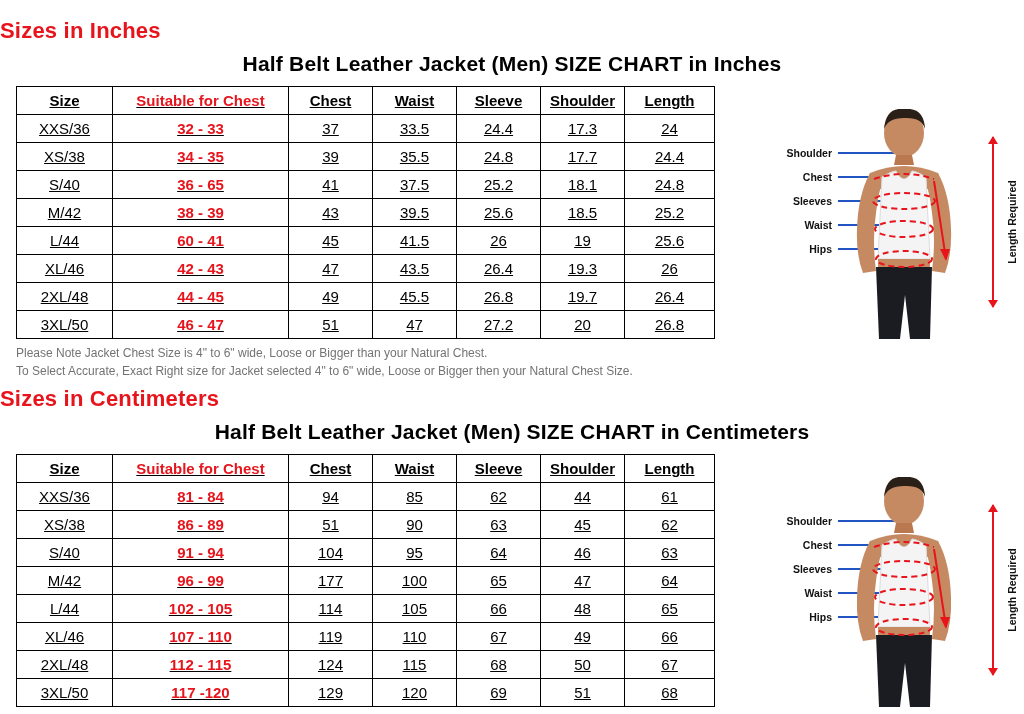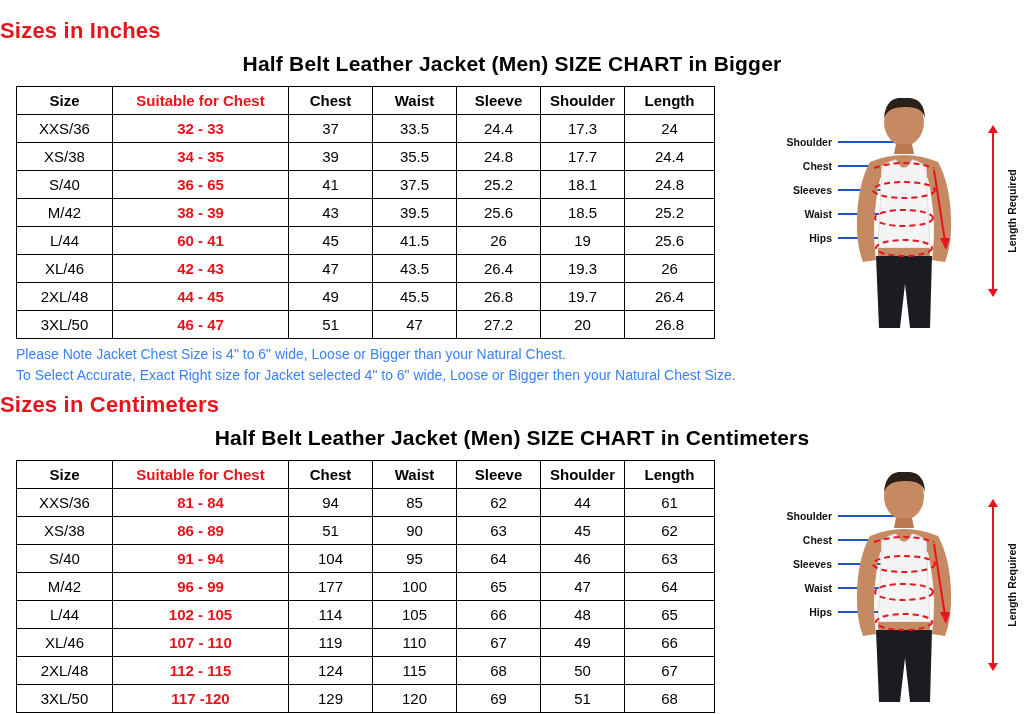--- a/index.html
+++ b/index.html
@@ -27,21 +27,22 @@
   }
   .title-black {
     text-align: center;
     color: #000;
     font-weight: bold;
     font-size: 21px;
     letter-spacing: 0.2px;
   }
   .chart-wrap {
     display: flex;
-    align-items: center;
+    align-items: flex-end;
+    text-decoration: underline;
   }
   .table-col {
     width: 712px;
     padding-left: 16px;
     box-sizing: border-box;
   }
   table.size-chart {
     border-collapse: collapse;
     width: 694px;
     table-layout: fixed;
@@ -68,23 +69,23 @@
   table.size-chart col.c-size { width: 96px; }
   table.size-chart col.c-suit { width: 176px; }
   table.size-chart col.c-rest { width: 84px; }
   table.size-chart col.c-last { width: 90px; }
 
   .notes {
     padding-left: 16px;
     margin-top: 5px;
   }
   .notes div {
-    font-size: 14px;
+    font-size: 12px;
     line-height: 1.5;
-    color: #3b82f6;
+    color: #737373;
   }
 
   .figure-col {
     width: 300px;
     position: relative;
     height: 230px;
   }
   .figure-box {
     position: relative;
     width: 300px;
@@ -179,21 +180,21 @@
     height: 6px;
   }
 </style>
 </head>
 <body>
 
 <div class="section">
   <div style="height:18px"></div>
   <div class="title-red">Sizes in Inches</div>
   <div style="height:8px"></div>
-  <div class="title-black">Half Belt Leather Jacket  (Men)  SIZE CHART  in Bigger</div>
+  <div class="title-black">Half Belt Leather Jacket  (Men)  SIZE CHART  in Inches</div>
   <div style="height:10px"></div>
 
   <div class="chart-wrap">
     <div class="table-col">
       <table class="size-chart">
         <colgroup>
           <col class="c-size">
             <col class="c-suit">
             <col class="c-rest">
             <col class="c-rest">

